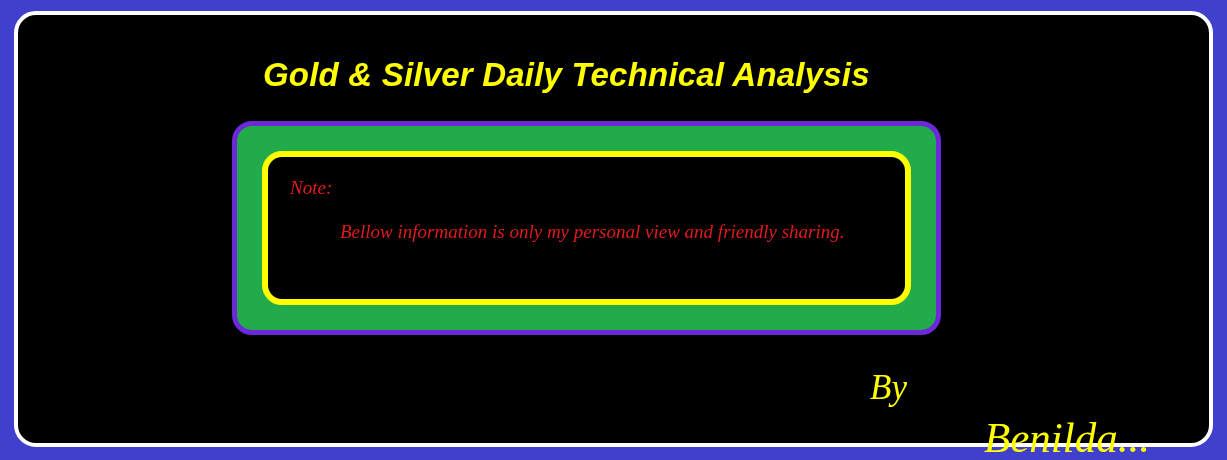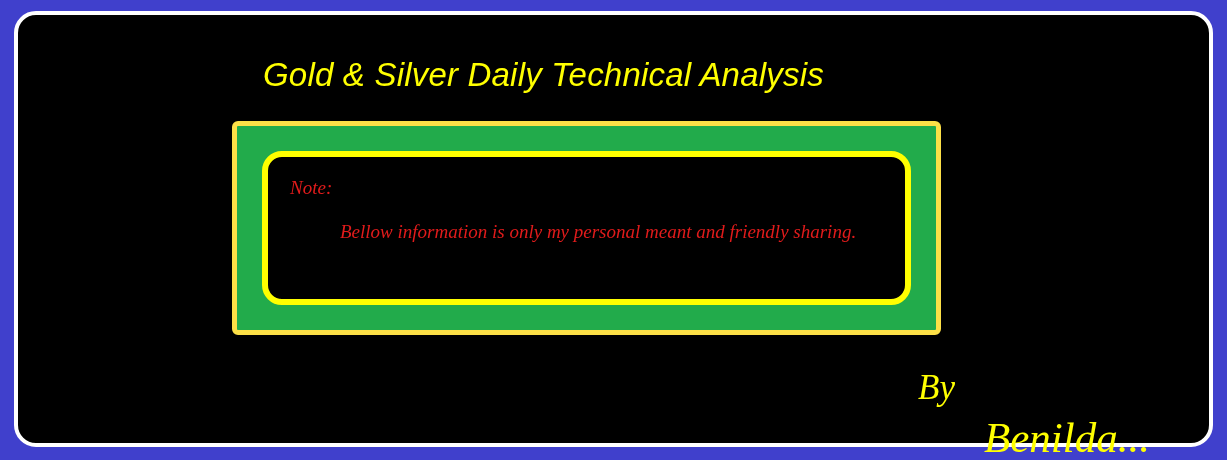--- a/index.html
+++ b/index.html
@@ -36,39 +36,39 @@
     box-sizing: border-box;
   }
 
   
   #slide-title {
     position: absolute;
     left: 245px;
     top: 42px;
     font-family: "Liberation Sans", sans-serif;
     font-size: 33px;
-    font-weight: normal;
+    font-weight: bold;
     font-style: italic;
     color: #ffff00;
     letter-spacing: 0.2px;
     white-space: nowrap;
     line-height: 1.1;
   }
 
   
   #note-box-outer {
     position: absolute;
     left: 214px;
     top: 106px;
     width: 709px;
     height: 214px;
     box-sizing: border-box;
     background: #22ab4b;
-    border: 5px solid #fde047;
-    border-radius: 6px;
+    border: 5px solid #6d28d9;
+    border-radius: 20px;
     padding-left: 36px;
   }
 
   #note-box-inner {
     position: absolute;
     left: 25px;
     top: 25px;
     right: 25px;
     bottom: 25px;
     box-sizing: border-box;
@@ -114,21 +114,21 @@
   
   .signature {
     position: absolute;
     font-family: "Liberation Serif", serif;
     font-style: italic;
     color: #ffff00;
     white-space: nowrap;
   }
 
   #signature-by {
-    left: 900px;
+    left: 852px;
     top: 353px;
     font-size: 35px;
   }
 
   #signature-name {
     left: 966px;
     top: 398px;
     font-size: 43px;
   }
 </style>
@@ -140,21 +140,21 @@
   <div id="slide-canvas">
 
     <div id="slide-title">Gold &amp; Silver Daily Technical Analysis</div>
 
     <div id="note-box-outer">
       <div id="note-box-inner">
         <div id="note-body">
 
           <div class="note-line" id="note-label">Note:</div>
 
-          <div class="note-line" id="note-line-1">Bellow information is only my personal meant and friendly sharing.</div>
+          <div class="note-line" id="note-line-1">Bellow information is only my personal view and friendly sharing.</div>
 
 
         </div>
       </div>
     </div>
 
     <div class="signature" id="signature-by">By</div>
 
     <div class="signature" id="signature-name">Benilda...</div>
 

